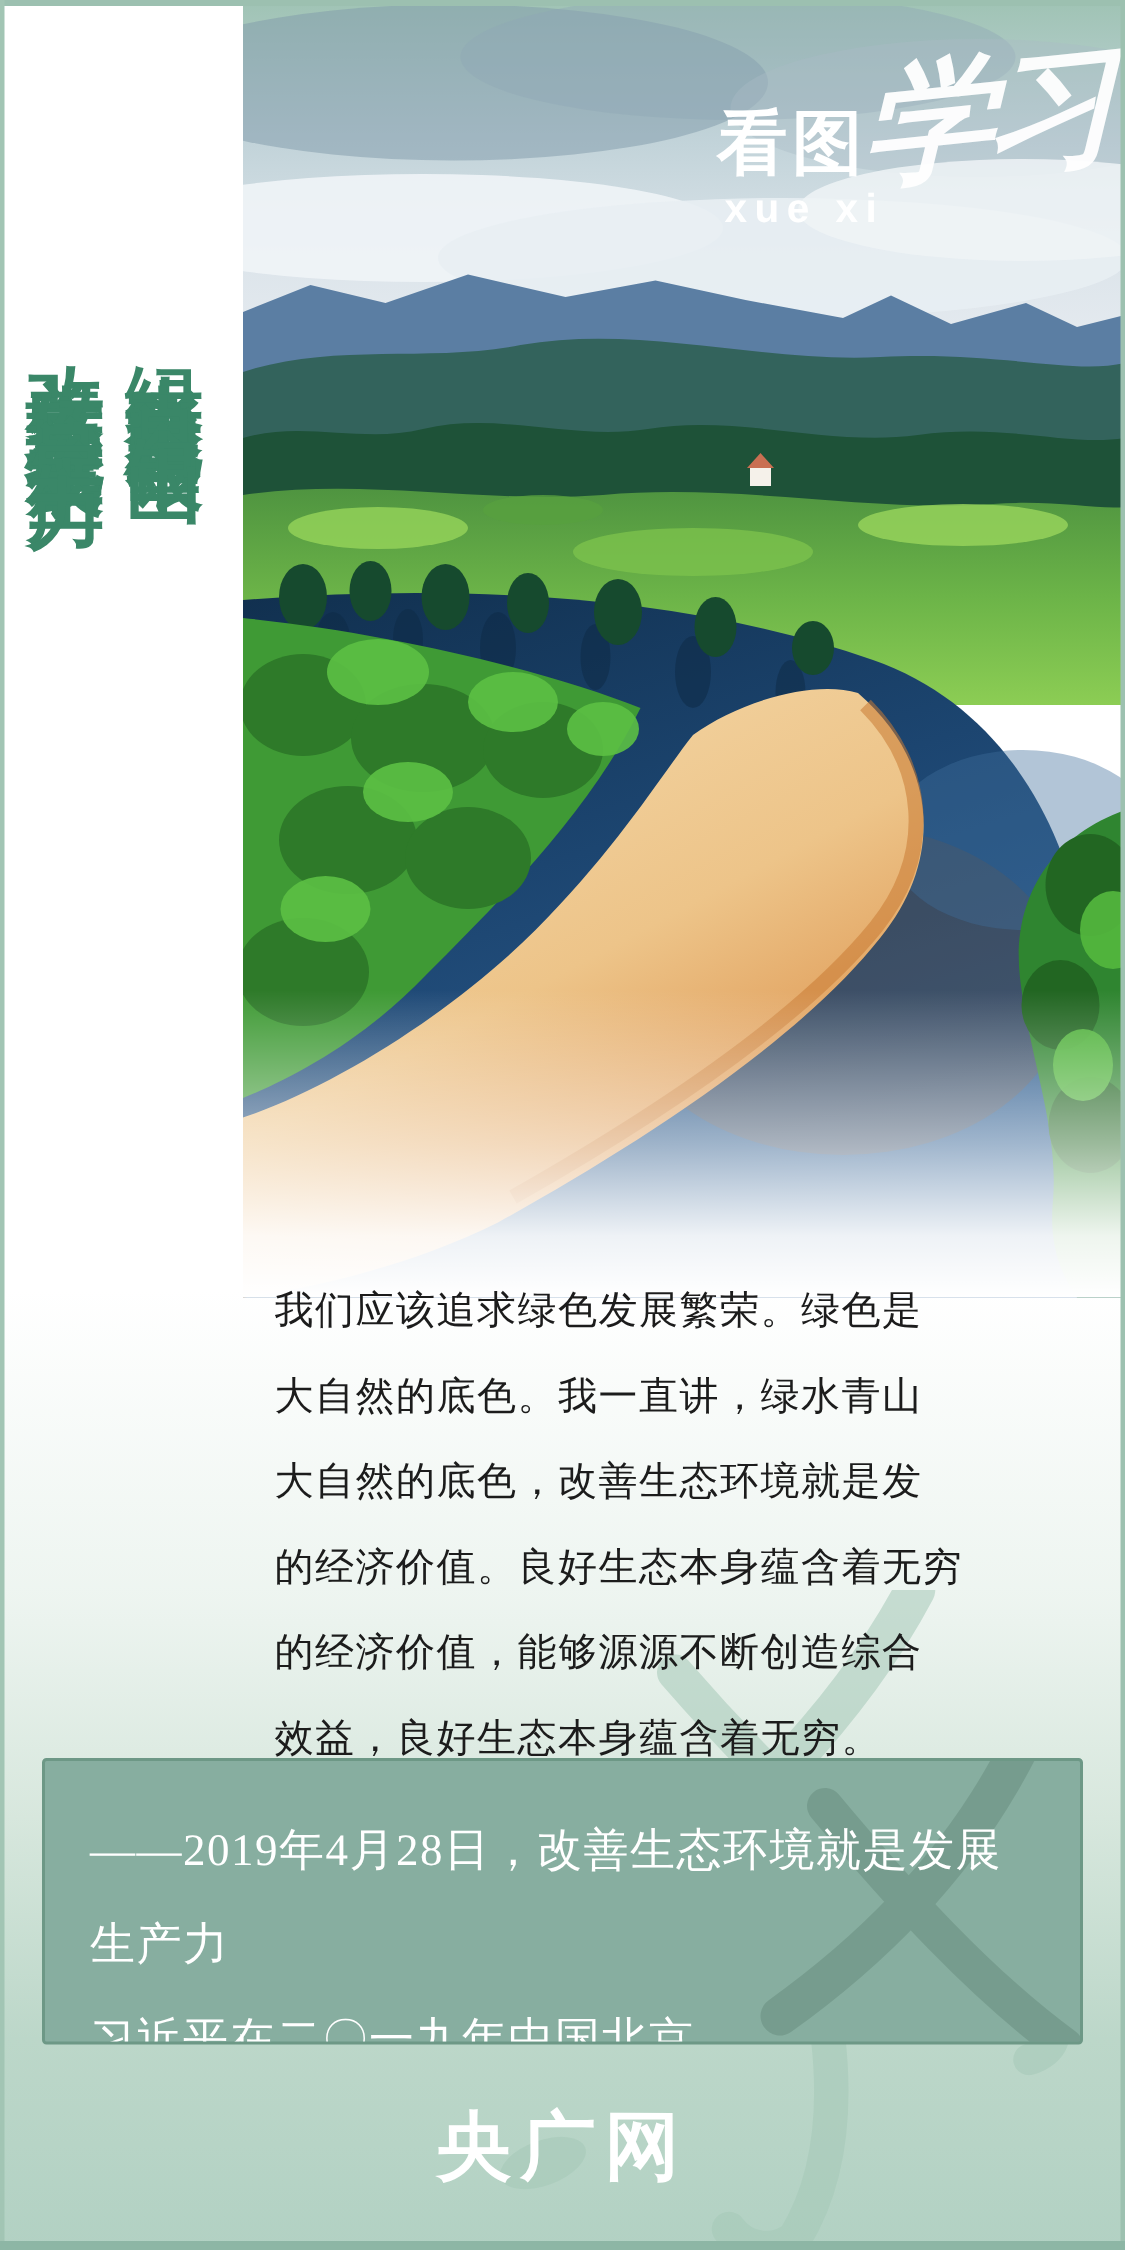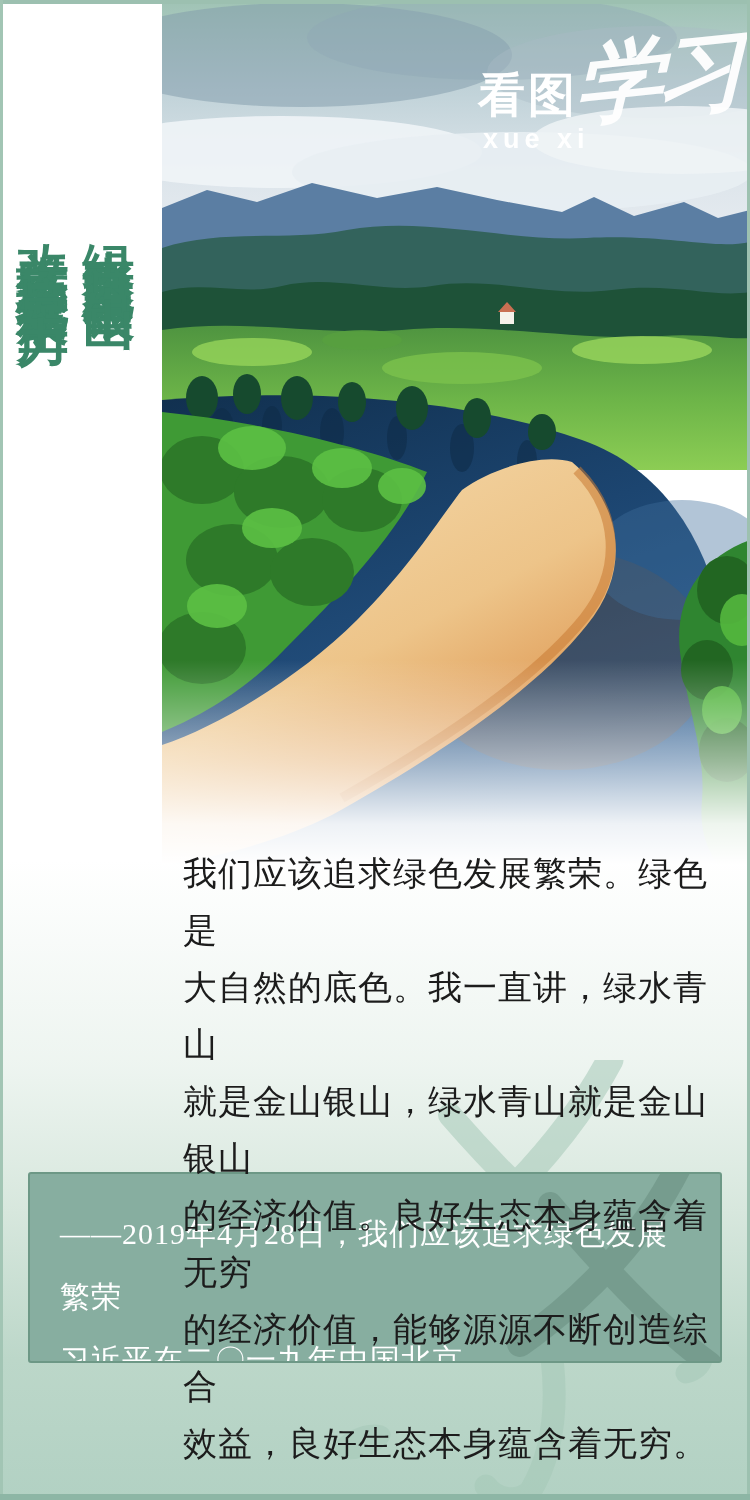--- a/index.html
+++ b/index.html
@@ -41,21 +41,21 @@
     position:absolute;z-index:4;writing-mode:vertical-rl;text-orientation:upright;
     font-weight:bold;font-size:52px;letter-spacing:6px;line-height:1.0;
     font-family:"Liberation Serif",serif;
   }
   .v-title.col1{left:82px;top:202px;}
   .v-title.col2{left:16px;top:202px;}
 
   
   .quote-body{
     position:absolute;left:183px;top:845px;width:552px;z-index:4;
-    font-size:34px;line-height:57px;color:#1c1c1c;letter-spacing:1px;
+    font-size:26px;line-height:57px;color:#1c1c1c;letter-spacing:1px;
     font-family:"Liberation Serif",serif;
   }
 
   
   .attr-box{
     position:absolute;left:28px;top:1172px;width:694px;height:191px;z-index:3;
     background:#87aea0;border:2px solid #6d9886;border-radius:3px;
     box-sizing:border-box;overflow:hidden;
   }
   .attr-text{
@@ -207,38 +207,39 @@
   <div class="logo logo-cn">看图</div>
   <div class="logo logo-py">xue xi</div>
   <div class="logo logo-script">学习</div>
 
   <div class="v-title col1" style="color:#3a8768;">绿水青山就是金山银山</div>
   <div class="v-title col2" style="color:#3a8768;">改善生态环境就是发展生产力</div>
 
   <div class="quote-body">
     <div>我们应该追求绿色发展繁荣。绿色是</div>
     <div>大自然的底色。我一直讲，绿水青山</div>
-    <div>就是金山银山，绿水青山就是金山银山</div>
+    <div>大自然的底色，改善生态环境就是发</div>
     <div>的经济价值。良好生态本身蕴含着无穷</div>
     <div>的经济价值，能够源源不断创造综合</div>
     <div>效益，良好生态本身蕴含着无穷。</div>
   </div>
 
   <div class="attr-box">
     <svg class="attr-wm" viewBox="0 0 260 191" aria-hidden="true">
       <g fill="none" stroke="#4d7061" stroke-linecap="round" opacity="0.28">
         <path d="M220,-10 C185,60 130,120 60,170" stroke-width="26"></path>
         <path d="M90,30 C140,90 195,150 250,190" stroke-width="24"></path>
       </g>
     </svg>
     <div class="attr-text">
-      <div>——2019年4月28日，我们应该追求绿色发展繁荣</div>
+      <div>——2019年4月28日，改善生态环境就是发展生产力</div>
       <div>习近平在二〇一九年中国北京</div>
     </div>
   </div>
 
+  <div class="footer-brand">央广网</div>
 
   <div class="frame-top"></div>
   <div class="frame-left"></div>
   <div class="frame-right"></div>
   <div class="frame-bottom"></div>
 
 </div>
 
 </body></html>

